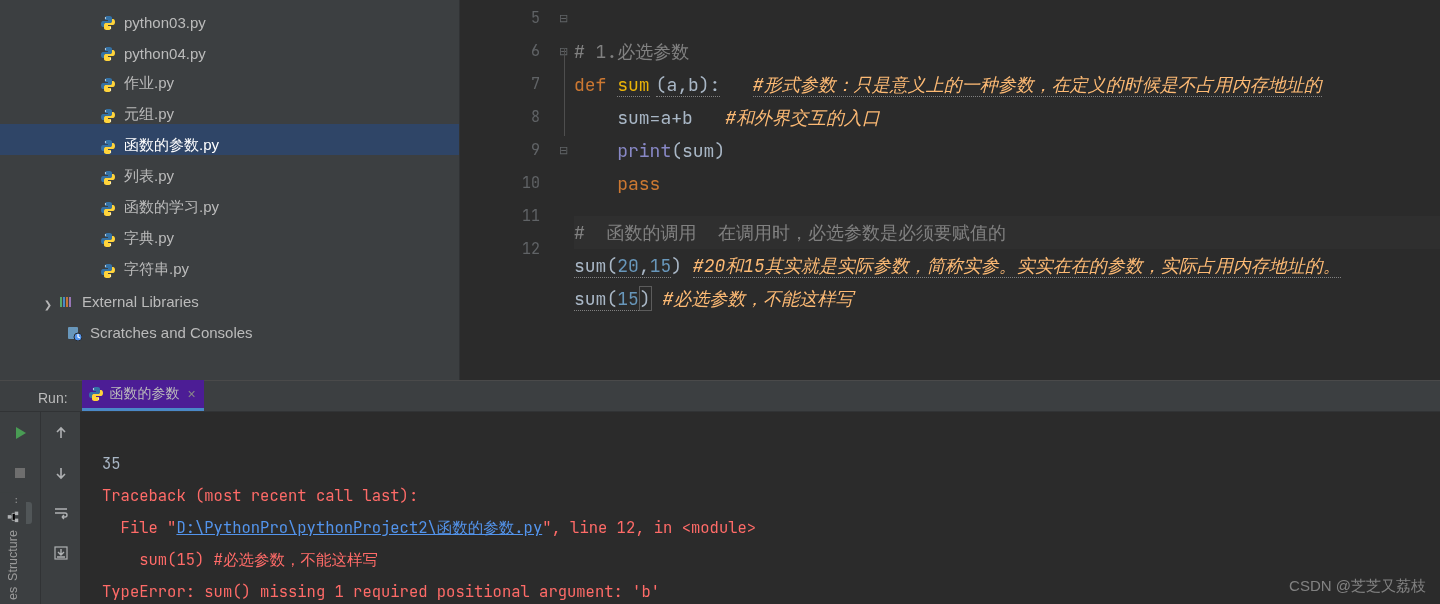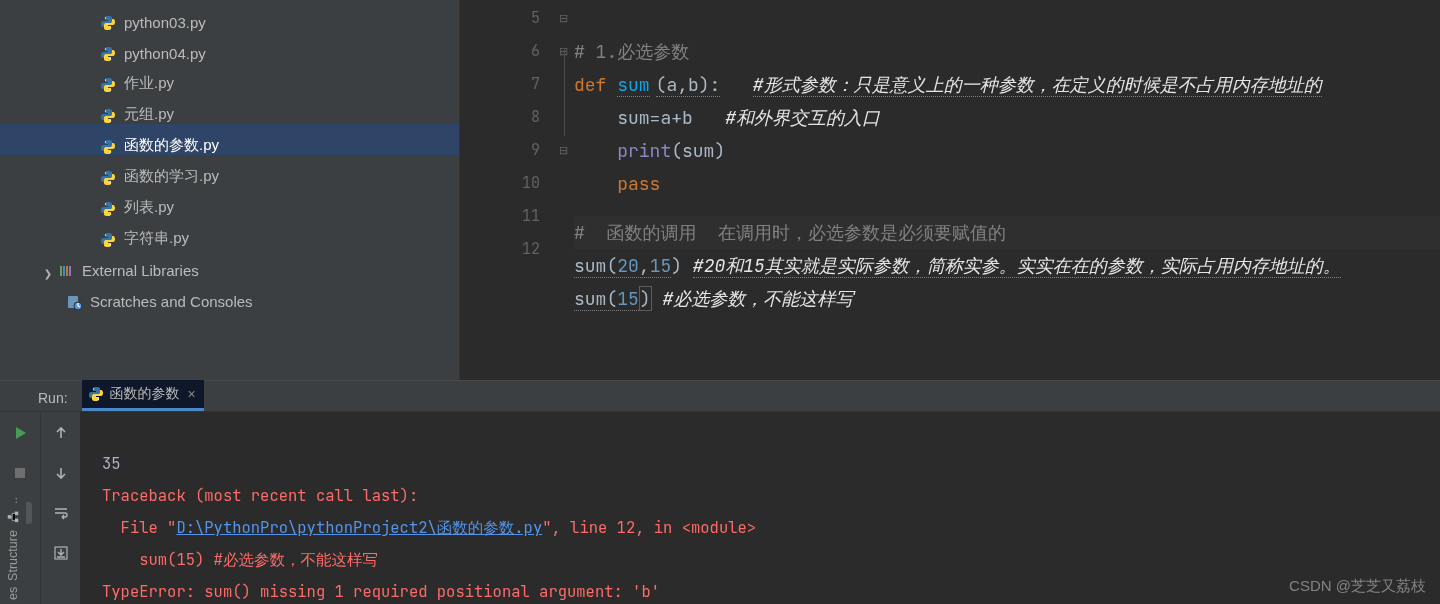--- a/index.html
+++ b/index.html
@@ -22,34 +22,34 @@
   .tree-item.selected .tree-label { color: #ffffff; }
 
   .editor { flex: 1; background: #2b2b2b; display: flex; position: relative; }
   .gutter { width: 100px; color: #606366; font-family: "JetBrains Mono","Consolas",monospace; font-size: 15px; text-align: right; padding-right: 20px; line-height: 33px; padding-top: 2px; user-select: none; }
   .fold-col { width: 14px; position: relative; }
   .fold-mark { position: absolute; left: -1px; color: #606366; font-size: 11px; line-height: 33px; }
   .fold-line { position: absolute; left: 4px; width: 1px; background: #4e4e4e; }
   .code { flex: 1; font-family: "JetBrains Mono","Consolas",monospace; font-size: 18px; line-height: 33px; padding-top: 2px; white-space: pre; color: #a9b7c6; }
   .code .ln { height: 33px; display: block; }
   .cm { color: #808080; }
-  .cm-it { color: #e5e5e5; font-style: italic; }
+  .cm-it { color: #fdba74; font-style: italic; }
   .kw { color: #cc7832; }
-  .fn { color: #0ea5e9; }
+  .fn { color: #eab308; }
   .builtin { color: #8888c6; }
   .num { color: #6897bb; }
   .op { color: #a9b7c6; margin-left: 6px; }
   .uw { border-bottom: 1px dotted #808080; }
   .caret-line { background: rgba(50,50,50,0.7); margin-top: 16px; }
   .caret-box { border: 1px solid #5c5c5c; padding: 0 0px; }
 
   .run-panel { height: 186px; background: #2b2b2b; display: flex; flex-direction: column; border-top: 1px solid #4a4a4a; }
   .run-header { height: 31px; background: #3c3f41; display: flex; align-items: flex-end; padding-left: 38px; border-bottom: 1px solid #313335; }
   .run-label { color: #bbbbbb; margin-right: 14px; padding-bottom: 5px; font-size: 14px; }
-  .run-tab { display: flex; align-items: center; padding: 5px 8px 5px 6px; background: #0f172a; border-bottom: 3px solid #4a88c7; color: #bbbbbb; font-size: 14px; }
+  .run-tab { display: flex; align-items: center; padding: 5px 8px 5px 6px; background: #4c1d95; border-bottom: 3px solid #4a88c7; color: #bbbbbb; font-size: 14px; }
   .run-tab .py-icon { margin-right: 6px; }
   .run-tab .close { margin-left: 8px; color: #888; font-size: 14px; }
   .run-body { flex: 1; display: flex; position: relative; }
   .left-tools { width: 40px; background: #3c3f41; display: flex; flex-direction: column; align-items: center; padding-top: 10px; gap: 18px; }
   .left-tools2 { width: 40px; background: #3c3f41; display: flex; flex-direction: column; align-items: center; padding-top: 10px; gap: 18px; border-left: 1px solid #313335; }
   .tbtn { width: 24px; height: 22px; display: flex; align-items: center; justify-content: center; cursor: pointer; color: #afb1b3; border-radius: 3px; }
   .tbtn.active { background: #515658; }
   .tbtn svg { width: 16px; height: 16px; }
   .play { color: #499c54; }
   .console { flex: 1; font-family: "JetBrains Mono","Consolas",monospace; font-size: 15.5px; line-height: 32px; padding: 4px 0 0 22px; white-space: pre; color: #a9b7c6; overflow: hidden; }
@@ -123,32 +123,43 @@
         </div>
         <div class="tree-item">
           <span class="py-icon">
               <svg class="py-svg" viewBox="0 0 16 16">
                 <path fill="#3572A5" d="M8 1c-2 0-3 .5-3 2v2h3v1H3c-1.5 0-2 1.5-2 3s.5 3 2 3h1v-2c0-1.5 1-2 2-2h4c1 0 2-.5 2-2V3c0-1.5-1-2-4-2z"></path>
                 <circle cx="5.5" cy="3" r=".7" fill="#fff"></circle>
                 <path fill="#FFD43B" d="M8 15c2 0 3-.5 3-2v-2H8v-1h5c1.5 0 2-1.5 2-3s-.5-3-2-3h-1v2c0 1.5-1 2-2 2H6c-1 0-2 .5-2 2v3c0 1.5 1 2 4 2z"></path>
                 <circle cx="10.5" cy="13" r=".7" fill="#fff"></circle>
               </svg>
             </span>
+          <span class="tree-label">列表.py</span>
+        </div>
+        <div class="tree-item">
+          <span class="py-icon">
+              <svg class="py-svg" viewBox="0 0 16 16">
+                <path fill="#3572A5" d="M8 1c-2 0-3 .5-3 2v2h3v1H3c-1.5 0-2 1.5-2 3s.5 3 2 3h1v-2c0-1.5 1-2 2-2h4c1 0 2-.5 2-2V3c0-1.5-1-2-4-2z"></path>
+                <circle cx="5.5" cy="3" r=".7" fill="#fff"></circle>
+                <path fill="#FFD43B" d="M8 15c2 0 3-.5 3-2v-2H8v-1h5c1.5 0 2-1.5 2-3s-.5-3-2-3h-1v2c0 1.5-1 2-2 2H6c-1 0-2 .5-2 2v3c0 1.5 1 2 4 2z"></path>
+                <circle cx="10.5" cy="13" r=".7" fill="#fff"></circle>
+              </svg>
+            </span>
           <span class="tree-label">函数的学习.py</span>
         </div>
         <div class="tree-item">
           <span class="py-icon">
               <svg class="py-svg" viewBox="0 0 16 16">
                 <path fill="#3572A5" d="M8 1c-2 0-3 .5-3 2v2h3v1H3c-1.5 0-2 1.5-2 3s.5 3 2 3h1v-2c0-1.5 1-2 2-2h4c1 0 2-.5 2-2V3c0-1.5-1-2-4-2z"></path>
                 <circle cx="5.5" cy="3" r=".7" fill="#fff"></circle>
                 <path fill="#FFD43B" d="M8 15c2 0 3-.5 3-2v-2H8v-1h5c1.5 0 2-1.5 2-3s-.5-3-2-3h-1v2c0 1.5-1 2-2 2H6c-1 0-2 .5-2 2v3c0 1.5 1 2 4 2z"></path>
                 <circle cx="10.5" cy="13" r=".7" fill="#fff"></circle>
               </svg>
             </span>
-          <span class="tree-label">列表.py</span>
+          <span class="tree-label">字典.py</span>
         </div>
         <div class="tree-item">
           <span class="py-icon">
               <svg class="py-svg" viewBox="0 0 16 16">
                 <path fill="#3572A5" d="M8 1c-2 0-3 .5-3 2v2h3v1H3c-1.5 0-2 1.5-2 3s.5 3 2 3h1v-2c0-1.5 1-2 2-2h4c1 0 2-.5 2-2V3c0-1.5-1-2-4-2z"></path>
                 <circle cx="5.5" cy="3" r=".7" fill="#fff"></circle>
                 <path fill="#FFD43B" d="M8 15c2 0 3-.5 3-2v-2H8v-1h5c1.5 0 2-1.5 2-3s-.5-3-2-3h-1v2c0 1.5-1 2-2 2H6c-1 0-2 .5-2 2v3c0 1.5 1 2 4 2z"></path>
                 <circle cx="10.5" cy="13" r=".7" fill="#fff"></circle>
               </svg>
             </span>

